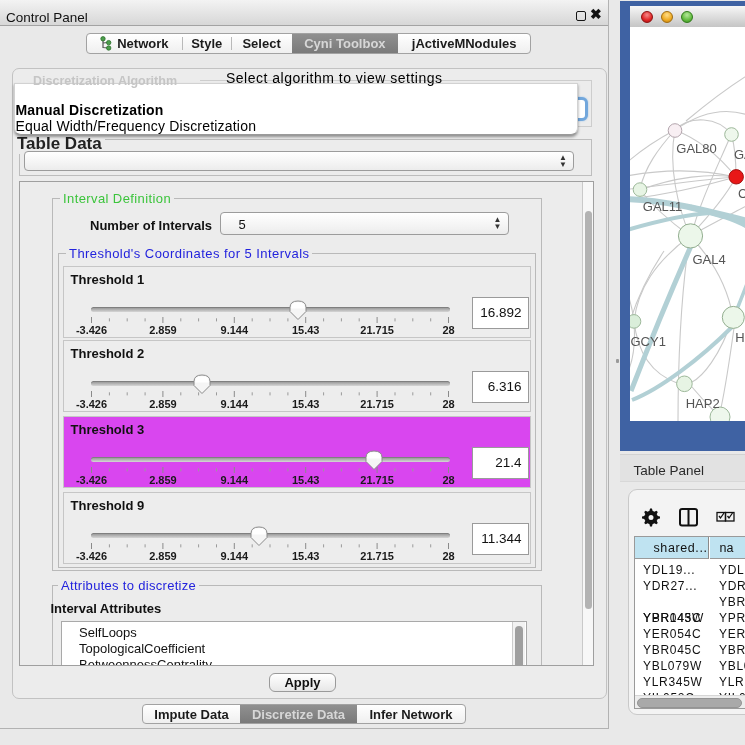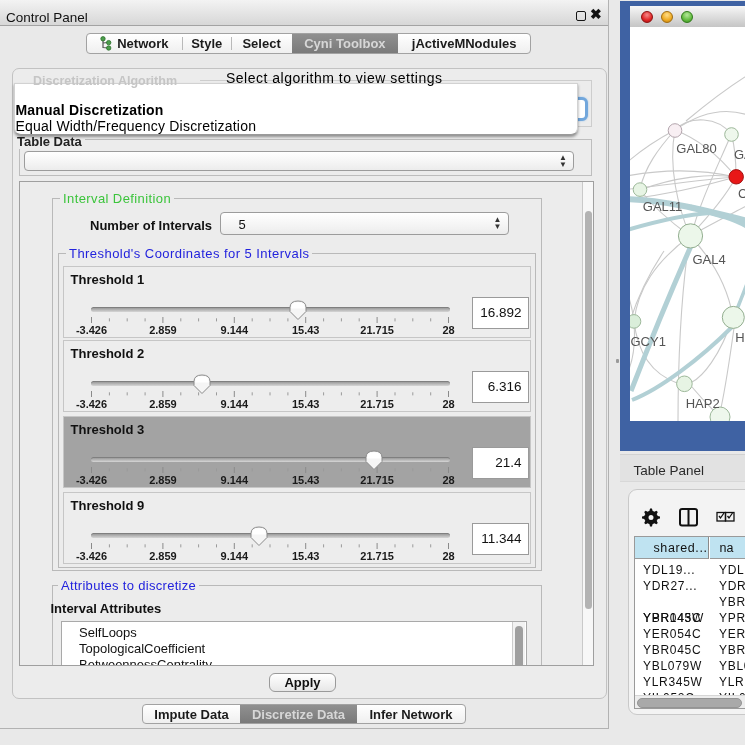--- a/index.html
+++ b/index.html
@@ -39,21 +39,21 @@
 
   <div class="abs" style="left:12px;top:68px;width:595px;height:631px;background:#ececec;border:1px solid #c2c2c2;border-radius:7px;"></div>
 
   <div class="tline" style="left:200px;top:80px;width:391px;background:#cdcdcd;"></div>
   <div class="abs" style="left:591px;top:80px;width:1px;height:46px;background:#cdcdcd;"></div>
   <div class="tline" style="left:570px;top:126px;width:22px;background:#cdcdcd;"></div>
 
   <div class="abs" style="left:552px;top:97px;width:36px;height:24px;background:#fff;border:3px solid #72a7dc;border-radius:6px;box-shadow:0 0 2px #9cc3e8;"></div>
 
   <div class="abs" style="left:19px;top:139px;width:573px;height:37px;border:1px solid #bdbdbd;"></div>
-  <div class="fslabel" style="left:14px;top:134px;font-size:13px;font-weight:bold;color:#222;">Table Data</div>
+  <div class="fslabel" style="left:14px;top:134px;font-size:17px;font-weight:bold;color:#222;">Table Data</div>
   <div class="combo" style="left:24px;top:151px;width:550px;height:20px;font-size:14px;">
     <div class="ar">▲<br>▼</div>
   </div>
 
   <div class="abs" style="left:19px;top:181px;width:575px;height:485px;border:1px solid #9f9f9f;background:#ececec;overflow:hidden;">
    <div class="abs" style="left:0;top:0;width:563px;height:485px;overflow:hidden;">
 
     <div class="abs" style="left:32px;top:16px;width:490px;height:372.5px;border:1px solid #b9b9b9;"></div>
     <div class="fslabel" style="left:40px;top:9px;font-size:13px;letter-spacing:0.4px;color:#3bc43b;">Interval Definition</div>
     <div class="abs" style="left:70px;top:36px;font-size:13px;font-weight:bold;color:#111;">Number of Intervals</div>
@@ -97,21 +97,21 @@
             <div class="abs" style="left:140.3px;top:57px;width:60px;text-align:center;font-size:11px;font-weight:bold;color:#1a1a1a;">9.144</div>
             <div class="abs" style="left:211.7px;top:57px;width:60px;text-align:center;font-size:11px;font-weight:bold;color:#1a1a1a;">15.43</div>
             <div class="abs" style="left:283.1px;top:57px;width:60px;text-align:center;font-size:11px;font-weight:bold;color:#1a1a1a;">21.715</div>
             <div class="abs" style="left:354.5px;top:57px;width:60px;text-align:center;font-size:11px;font-weight:bold;color:#1a1a1a;">28</div>
             <svg class="abs" style="left:129.2px;top:33px;" width="18" height="21" viewBox="0 0 18 21">
               <path d="M1,7.5 Q1,1 9,1 Q17,1 17,7.5 L17,11.5 L9,19.5 L1,11.5 Z" fill="#f5f5f5" stroke="#8a8a8a" stroke-width="1"></path>
               <path d="M2.2,7.5 Q2.2,2.2 9,2.2 Q15.8,2.2 15.8,7.5 L15.8,8.5 L2.2,8.5 Z" fill="#ffffff"></path>
             </svg>
             <div class="abs" style="left:407.5px;top:30.5px;width:57px;height:32px;background:#fff;border:1px solid #9a9a9a;font-size:13.5px;color:#111;text-align:right;line-height:30px;padding-right:6px;">6.316</div>
           </div>
-          <div class="abs" style="left:43px;top:233.5px;width:468px;height:72.5px;border:1px solid #c6c6c6;background:#a3a3a3;">
+          <div class="abs" style="left:43px;top:233.5px;width:468px;height:72.5px;border:1px solid #c6c6c6;background:#d946ef;">
             <div class="abs" style="left:6.5px;top:5.5px;font-size:13px;font-weight:bold;color:#111;">Threshold 3</div>
             <div class="abs" style="left:26.5px;top:40.3px;width:359px;height:5px;border-radius:3px;background:linear-gradient(#9b9b9b,#d6d6d6);border-top:1px solid #7f7f7f;"></div>
             <svg class="abs" style="left:27px;top:50px;" width="359" height="8" viewBox="0 0 359 8">
               <path d="M0.5,0V6 M71.9,0V6 M143.3,0V6 M214.7,0V6 M286.1,0V6 M357.5,0V6" stroke="#8a8a8a" stroke-width="1" fill="none"></path>
               <path d="M18.4,1.3V4.4 M36.2,1.3V4.4 M54.1,1.3V4.4 M89.8,1.3V4.4 M107.6,1.3V4.4 M125.5,1.3V4.4 M161.2,1.3V4.4 M179.0,1.3V4.4 M196.9,1.3V4.4 M232.6,1.3V4.4 M250.4,1.3V4.4 M268.2,1.3V4.4 M304.0,1.3V4.4 M321.8,1.3V4.4 M339.7,1.3V4.4" stroke="#9a9a9a" stroke-width="1" fill="none"></path>
             </svg>
             <div class="abs" style="left:-2.5px;top:57px;width:60px;text-align:center;font-size:11px;font-weight:bold;color:#1a1a1a;">-3.426</div>
             <div class="abs" style="left:68.9px;top:57px;width:60px;text-align:center;font-size:11px;font-weight:bold;color:#1a1a1a;">2.859</div>
             <div class="abs" style="left:140.3px;top:57px;width:60px;text-align:center;font-size:11px;font-weight:bold;color:#1a1a1a;">9.144</div>
             <div class="abs" style="left:211.7px;top:57px;width:60px;text-align:center;font-size:11px;font-weight:bold;color:#1a1a1a;">15.43</div>

